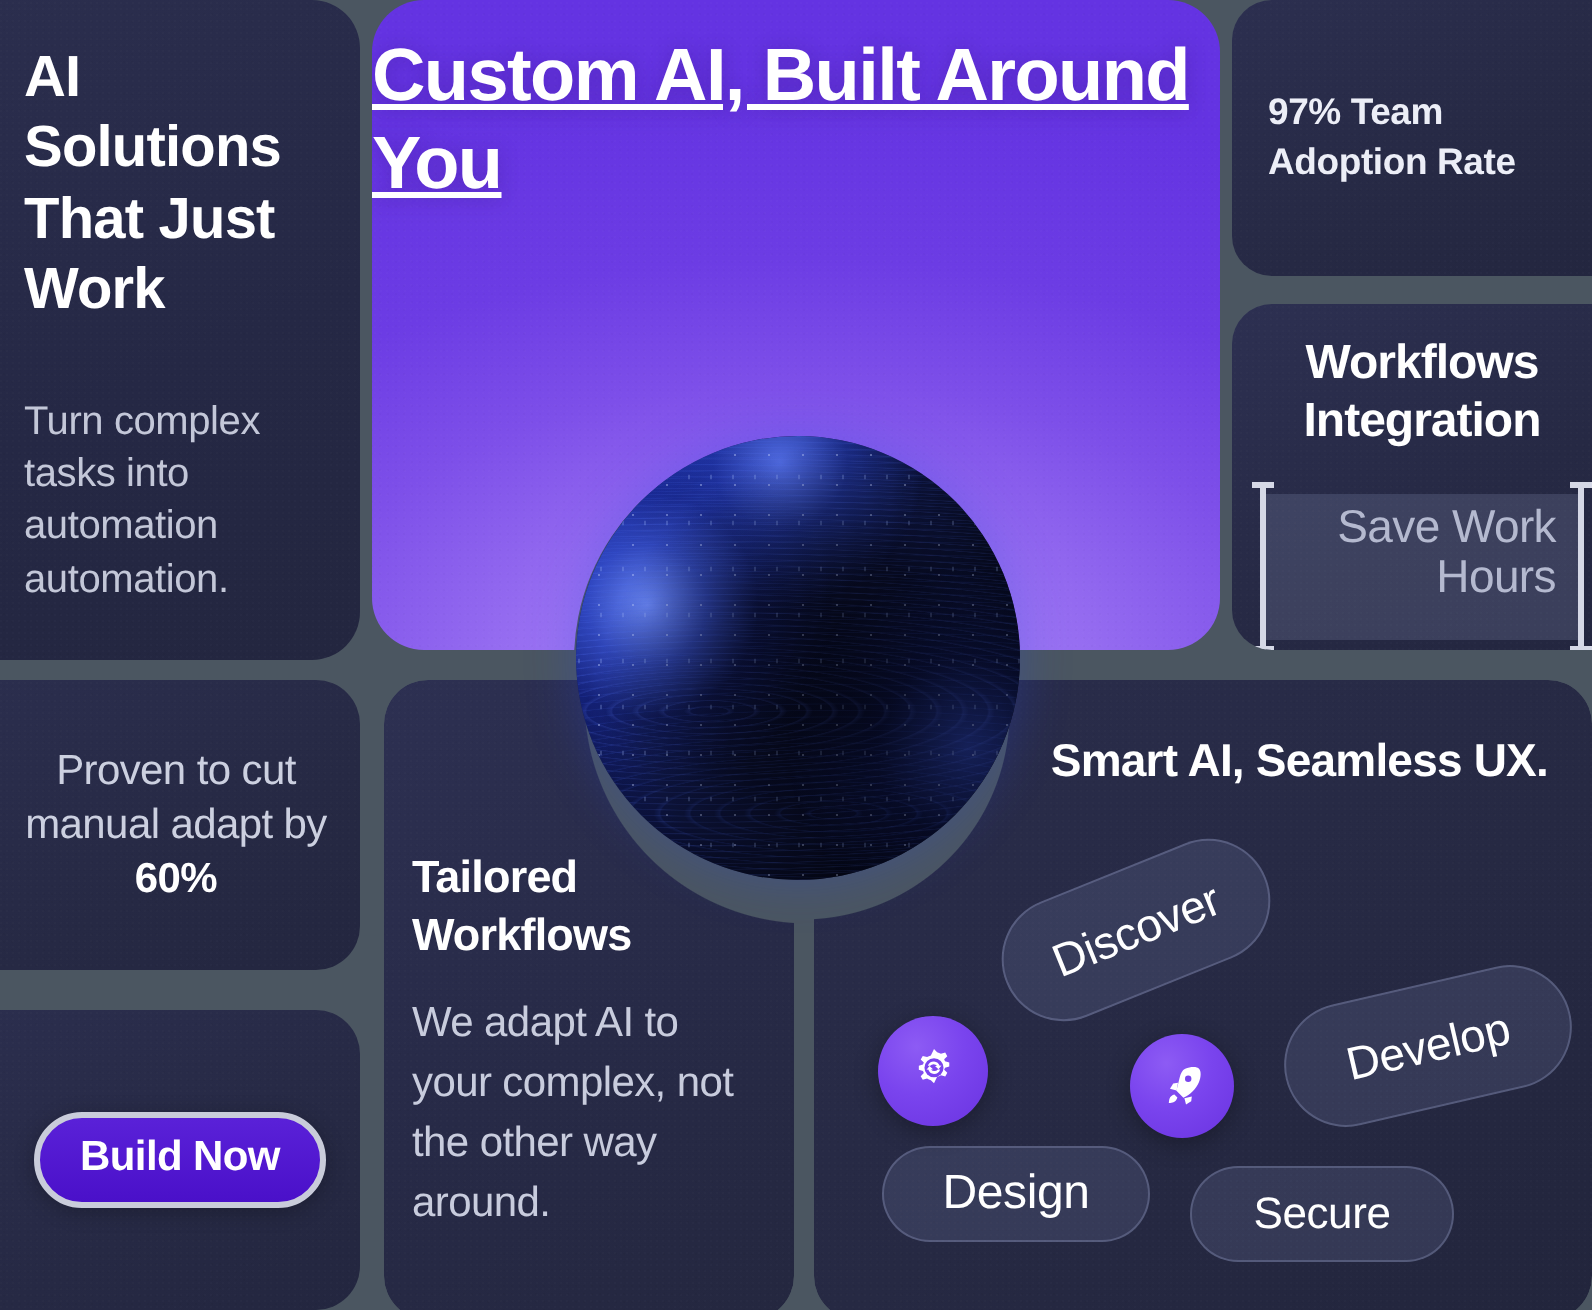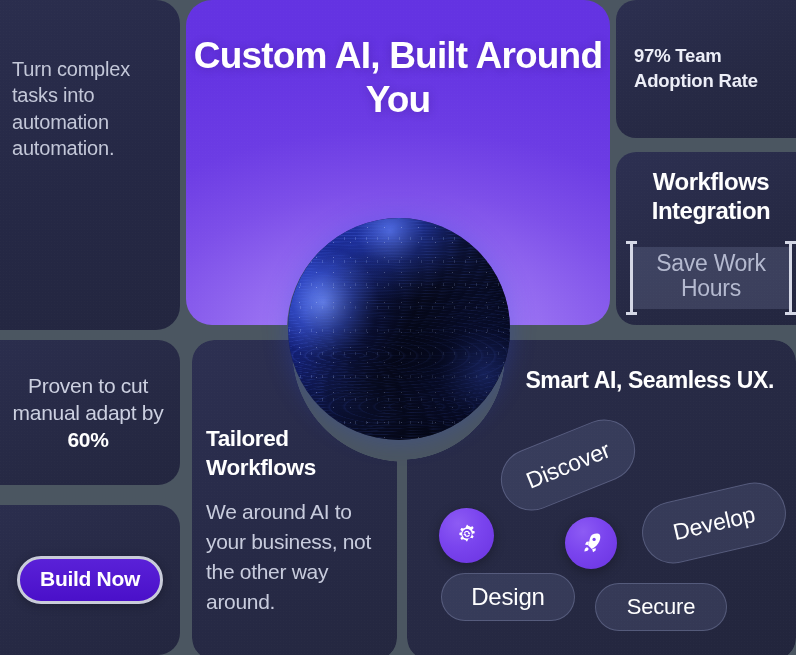--- a/index.html
+++ b/index.html
@@ -68,28 +68,29 @@
 
   
   #card-hero {
     left: 186px; top: 0px; width: 424px; height: 325px;
     border-radius: 26px;
     background:
       radial-gradient(120% 95% at 50% 108%, #b08df6 0%, #9a72f2 26%, #7d4fe9 52%, #6c3ce4 72%, #6433e2 100%);
   }
   #hero-title {
     position: relative; z-index: 3;
-    padding-top: 34px;
-    text-align: center;
+    padding-top: 16px;
+    text-align: left;
     font-size: 37px;
     line-height: 1.18;
     font-weight: 700;
     color: #fff;
     letter-spacing: -.8px;
     text-shadow: 0 1px 10px rgba(40,10,90,.25);
+    text-decoration: underline;
   }
   
   #hero-notch {
     position: absolute; z-index: 4;
     left: 50%; transform: translateX(-50%);
     bottom: -116px;
     width: 222px; height: 222px;
     border-radius: 50%;
     background: #4b5661;
   }
@@ -121,23 +122,23 @@
   #card-integration .t {
     position: relative; z-index: 2;
     text-align: center;
     font-size: 24px; line-height: 1.2;
     font-weight: 700; color:#fff;
     letter-spacing: -.5px;
   }
   #selection-box {
     position: relative; z-index: 2;
     margin: 21px 2px 0 2px;
-    padding: 4px 12px 7px 12px;
+    padding: 4px 12px 18px 12px;
     background: rgba(168,176,214,.18);
-    text-align: center;
+    text-align: right;
   }
   #selection-box .txt {
     font-size: 23px; line-height: 1.12;
     color: #b4b9cf;
     letter-spacing: -.3px;
   }
   .handle {
     position: absolute; top: -6px; bottom: -6px; width: 3px;
     background: #d5d8e6;
   }
@@ -315,20 +316,21 @@
     position:absolute; inset:0; border-radius:50%;
     background: radial-gradient(circle at 66% 62%, rgba(0,0,0,.55) 0%, rgba(0,0,0,.30) 42%, transparent 68%);
   }
 </style>
 </head>
 <body>
 
 <div id="stage">
 
   <div class="card" id="card-solutions">
+    <div class="h">AI Solutions That Just Work</div>
     <div class="p">Turn complex tasks into automation automation.</div>
   </div>
 
   <div class="card" id="card-hero">
     <div id="hero-title">Custom AI, Built Around You</div>
     <div id="hero-notch"></div>
   </div>
 
   <div class="card" id="card-stat">
     <div class="t">97% Team Adoption Rate</div>
@@ -346,21 +348,21 @@
   <div class="card" id="card-proven">
     <div class="t"><span>Proven to cut manual adapt by </span><b>60%</b></div>
   </div>
 
   <div class="card" id="card-cta">
     <button id="build-now">Build Now</button>
   </div>
 
   <div class="card" id="card-tailored">
     <div class="h">Tailored Workflows</div>
-    <div class="p">We around AI to your business, not the other way around.</div>
+    <div class="p">We adapt AI to your complex, not the other way around.</div>
   </div>
 
   <div class="card" id="card-smart">
     <div id="smart-title">Smart AI, Seamless UX.</div>
 
     <div class="tag" id="tag-discover">Discover</div>
     <div class="tag" id="tag-develop">Develop</div>
     <div class="tag" id="tag-design">Design</div>
     <div class="tag" id="tag-secure">Secure</div>
 

